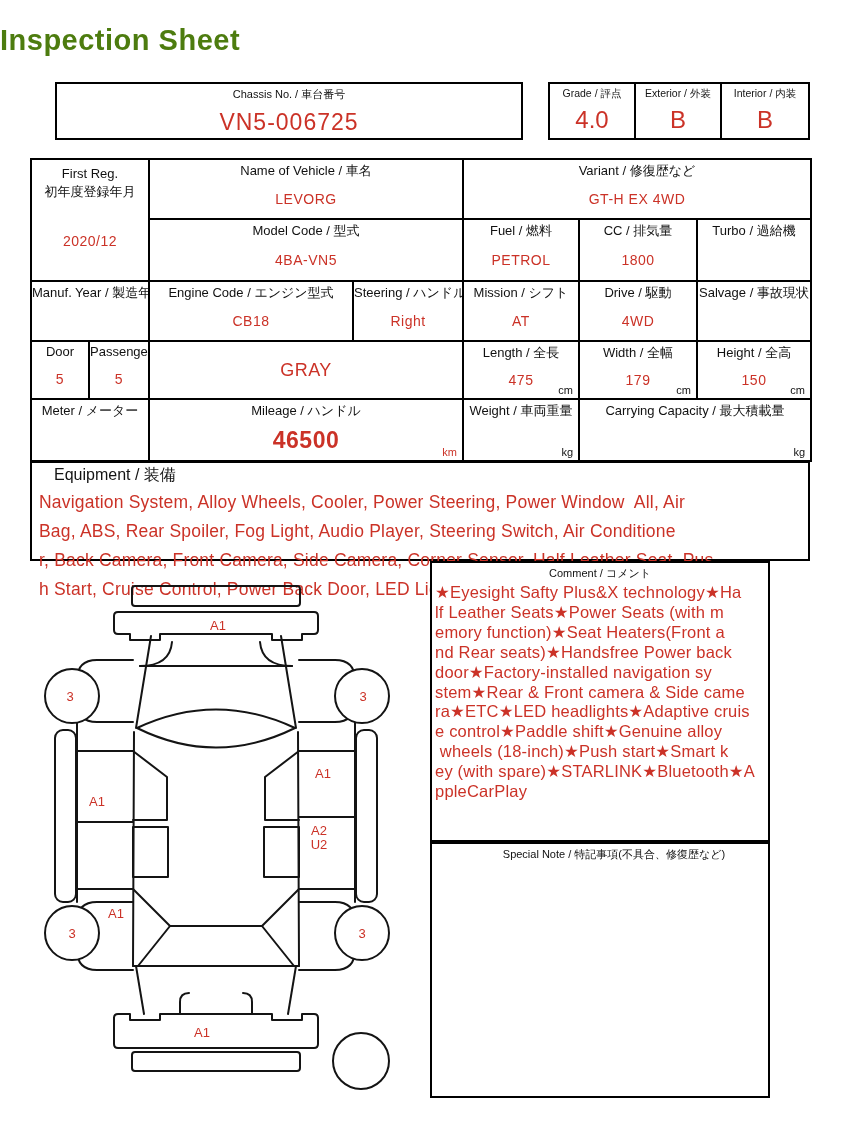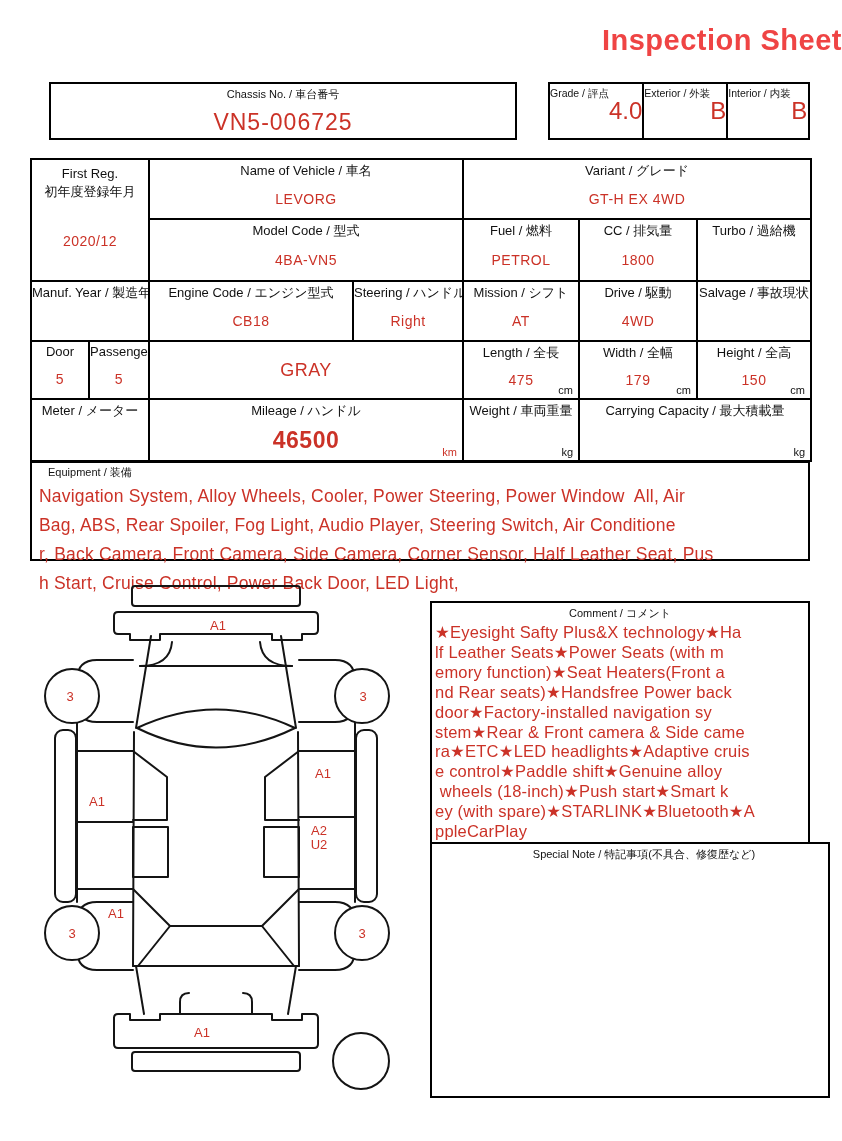--- a/index.html
+++ b/index.html
@@ -5,52 +5,52 @@
   :root{
     --red:#cb3227;
     --ink:#141414;
   }
   html,body{margin:0;padding:0;background:#fff;}
   .sheet{
     position:relative;width:842px;height:1141px;background:#fff;
     font-family:"Liberation Sans",sans-serif;color:var(--ink);overflow:hidden;
   }
   .title{
-    position:absolute;top:24px;left:0;right:0;text-align:right;
-    font-size:29px;font-weight:700;letter-spacing:.5px;color:#ef4444;
+    position:absolute;top:24px;left:0;right:0;text-align:left;
+    font-size:29px;font-weight:700;letter-spacing:.5px;color:#4d7c0f;
   }
   .box{position:absolute;border:2px solid #000;background:#fff;box-sizing:border-box;}
   .box-label{font-size:11px;text-align:center;padding-top:3px;color:#111;white-space:nowrap;}
-  .chassis{left:49px;top:82px;width:468px;height:58px;}
+  .chassis{left:55px;top:82px;width:468px;height:58px;}
   .chassis-value{text-align:center;font-size:23px;letter-spacing:1px;color:var(--red);margin-top:7px;font-weight:400;}
   .grades{left:548px;top:82px;width:262px;height:58px;display:grid;grid-template-columns:1fr 1fr 1fr;}
-  .grade-cell{border-right:2px solid #000;display:flex;flex-direction:row;}
+  .grade-cell{border-right:2px solid #000;display:flex;flex-direction:column;}
   .grade-cell:last-child{border-right:none;}
   .grade-cell .gl{font-size:10.5px;text-align:center;padding-top:3px;white-space:nowrap;}
   .grade-cell .gv{flex:1;display:flex;align-items:center;justify-content:center;font-size:24px;color:var(--red);font-weight:500;}
 
   .maintable{
     position:absolute;left:30px;top:158px;border:1px solid #000;
     display:grid;grid-template-columns:58px 60px 204px 110px 116px 118px 114px;
     grid-template-rows:60px 62px 60px 58px 62px;background:#fff;
   }
   .cell{border:1px solid #000;box-sizing:border-box;display:flex;flex-direction:column;position:relative;background:#fff;}
   .cl{font-size:13px;text-align:center;padding-top:2px;color:#111;white-space:nowrap;overflow:hidden;}
   .cv{flex:1;display:flex;align-items:center;justify-content:center;color:var(--red);font-size:14px;letter-spacing:.5px;}
   .cv.big{font-size:23px;font-weight:700;}
   .cu{position:absolute;right:5px;bottom:2px;font-size:11px;color:#111;}
   .cu.red{color:var(--red);}
 
   .equipment{left:30px;top:461px;width:780px;height:100px;}
-  .equip-label{font-size:11px;padding:2px 16px;}
+  .equip-label{font-size:16px;padding:2px 22px;}
   .equip-text{color:var(--red);font-size:17.5px;line-height:29px;padding:0 7px;white-space:pre-wrap;letter-spacing:.2px;}
 
-  .comment{left:430px;top:561px;width:380px;height:281px;margin-top:40px;}
+  .comment{left:430px;top:561px;width:340px;height:281px;}
   .comment-text{color:var(--red);font-size:16.5px;line-height:19.9px;padding:2px 3px;white-space:pre-wrap;letter-spacing:.2px;}
-  .special{left:430px;top:842px;width:400px;height:256px;padding-left:28px;}
+  .special{left:430px;top:842px;width:340px;height:256px;padding-left:28px;}
   .special-text{color:var(--red);font-size:16px;padding:2px 4px;white-space:pre-wrap;}
 
   .diagram{position:absolute;left:30px;top:570px;width:400px;height:560px;}
   .diagram text{font-family:"Liberation Sans",sans-serif;font-size:13px;fill:var(--red);text-anchor:middle;}
 </style>
 </head>
 <body>
 
 <div class="sheet">
 
@@ -80,21 +80,21 @@
     <div class="cell" style="grid-column:1/3;grid-row:1/3">
       <div class="cl" style="padding-top:6px">First Reg.</div>
       <div class="cl">初年度登録年月</div>
       <div class="cv">2020/12</div>
     </div>
     <div class="cell" style="grid-column:3/5;grid-row:1">
       <div class="cl">Name of Vehicle / 車名</div>
       <div class="cv">LEVORG</div>
     </div>
     <div class="cell" style="grid-column:5/8;grid-row:1">
-      <div class="cl">Variant / グレード</div>
+      <div class="cl">Variant / 修復歴など</div>
       <div class="cv">GT-H EX 4WD</div>
     </div>
     <div class="cell" style="grid-column:3/5;grid-row:2">
       <div class="cl">Model Code / 型式</div>
       <div class="cv">4BA-VN5</div>
     </div>
     <div class="cell" style="grid-column:5;grid-row:2">
       <div class="cl">Fuel / 燃料</div>
       <div class="cv">PETROL</div>
     </div>

